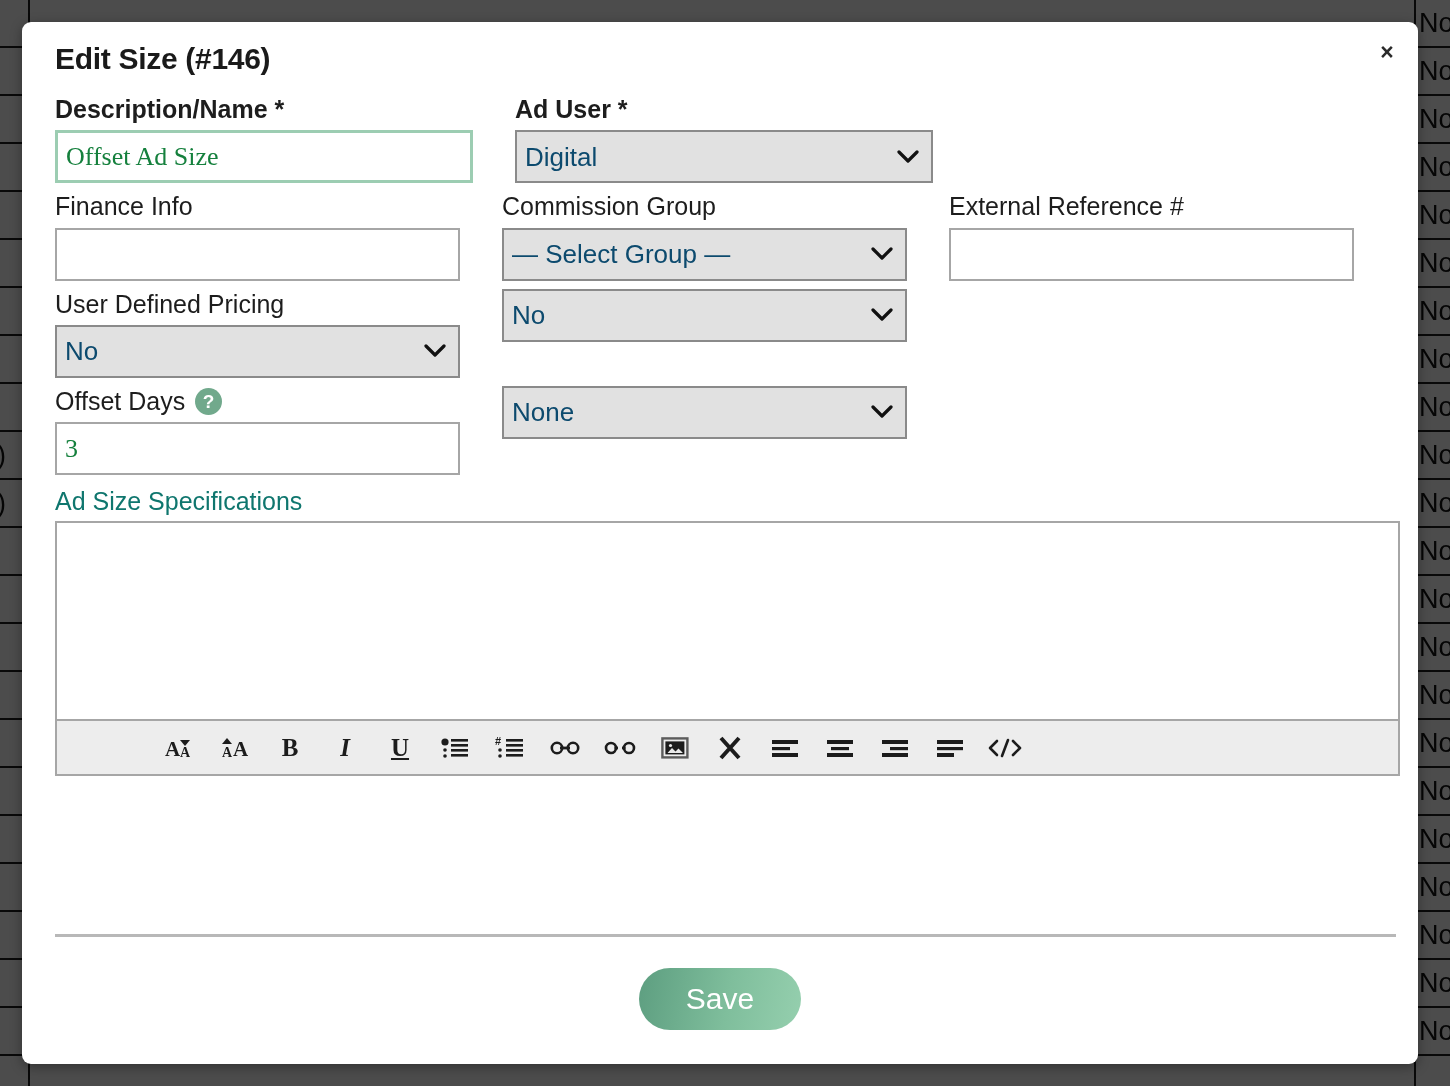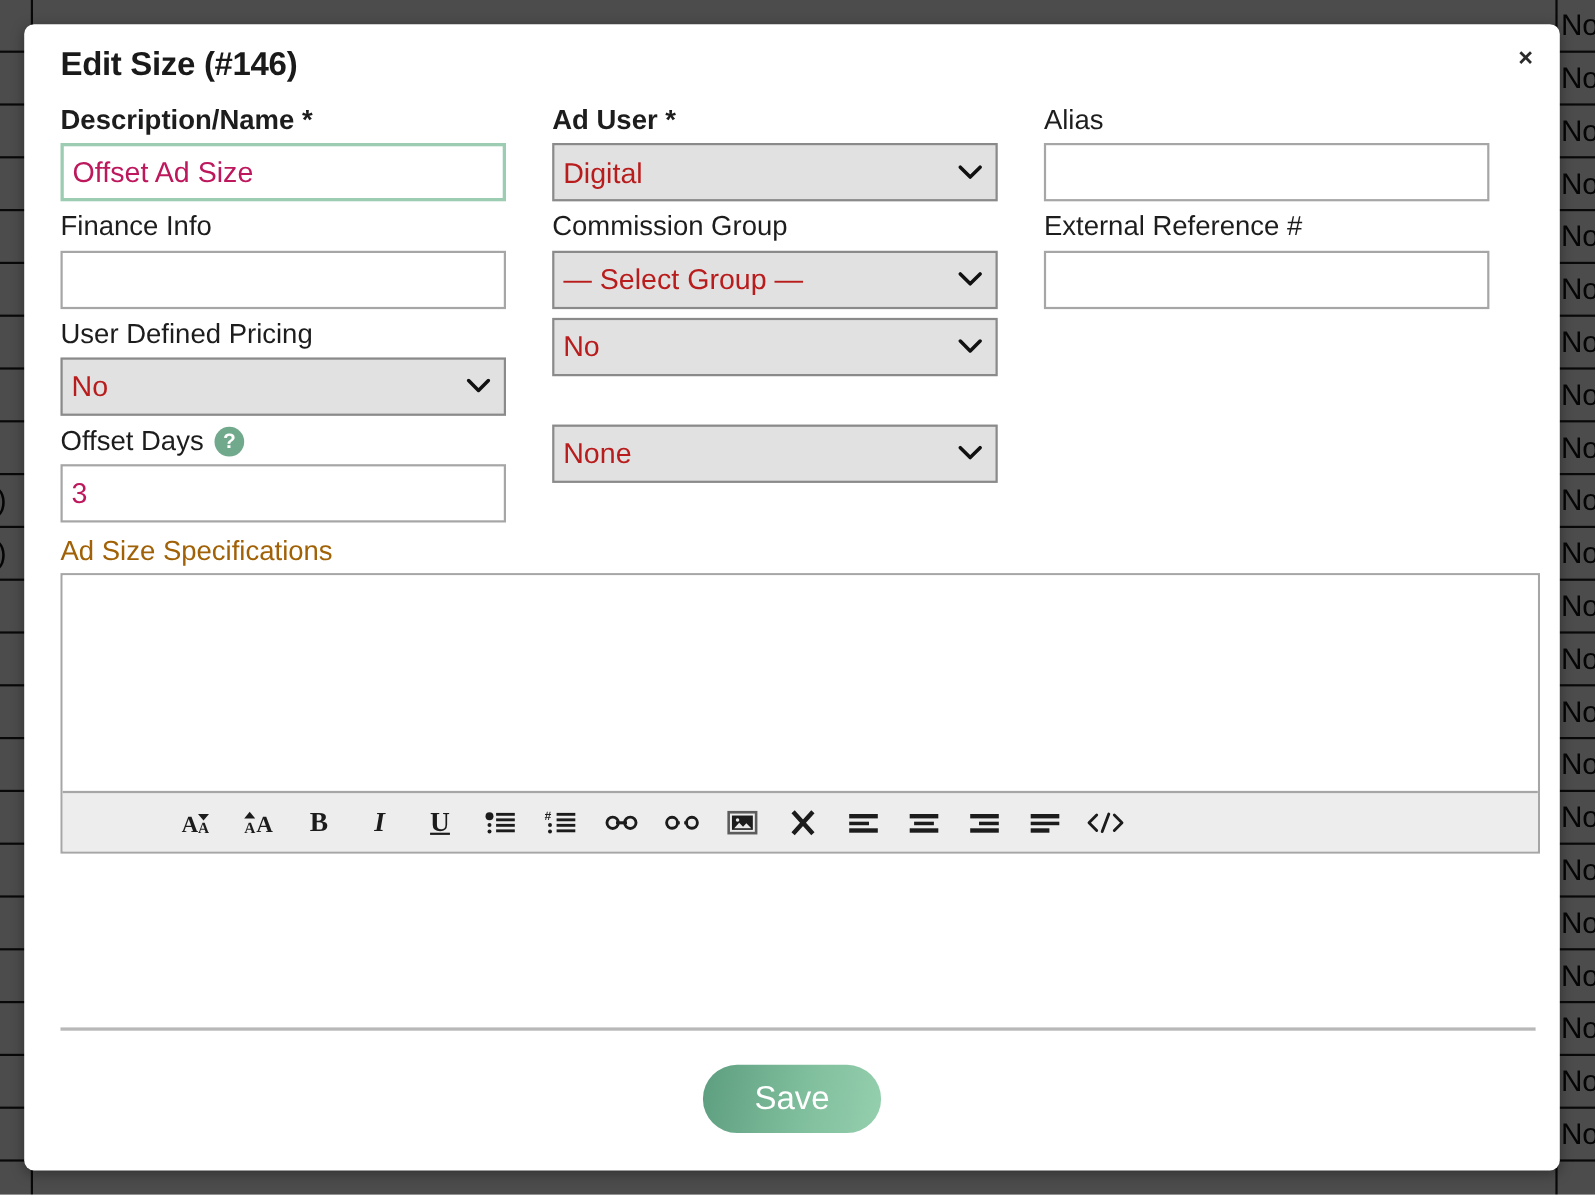--- a/index.html
+++ b/index.html
@@ -126,36 +126,36 @@
     cursor: pointer;
     font-family: "Liberation Sans", sans-serif;
   }
 
   input.txt {
     width: 100%;
     height: 53px;
     border: 2px solid #a6a6a6;
     background: #ffffff;
     font-size: 26px;
-    color: #be185d;
+    color: #15803d;
     padding: 0 8px;
     border-radius: 0;
-    font-family: Liberation Sans, sans-serif;
+    font-family: Liberation Serif, serif;
   }
   input.txt.focused {
     border: 3px solid #9ccdb2;
   }
 
   select.sel {
     width: 100%;
     height: 53px;
     border: 2px solid #8a8a8a;
     background: #e1e1e1;
     font-size: 26px;
-    color: #b91c1c;
+    color: #0c4a6e;
     padding: 0 8px;
     border-radius: 0;
     appearance: none;
     -webkit-appearance: none;
     font-family: "Liberation Sans", sans-serif;
   }
   .sel-wrap { position: relative; }
   .sel-wrap .chev {
     position: absolute;
     right: 14px; top: 50%;
@@ -164,21 +164,21 @@
     font-size: 22px;
     color: #111;
     font-weight: bold;
     line-height: 1;
   }
 
   
   #spec-block { margin-top: 12px; }
   #spec-label {
     font-size: 25px;
-    color: #a16207;
+    color: #0f766e;
     margin-bottom: 5px;
     font-family: "Liberation Sans", sans-serif;
   }
   #rte {
     width: 1345px;
     border: 2px solid #a6a6a6;
     background: #ffffff;
   }
   #rte-content {
     height: 196px;
@@ -370,24 +370,20 @@
           <select class="sel">
             <option>Digital</option>
           </select>
           <span class="chev">
             <svg width="22" height="14" viewBox="0 0 22 14">
                 <path d="M2 2 L11 11 L20 2" stroke="#111" stroke-width="3.2" fill="none" stroke-linecap="round" stroke-linejoin="round"></path>
               </svg>
           </span>
         </div>
       </div>
-      <div class="col">
-        <div class="field-label">Alias</div>
-        <input class="txt" type="text" value="" style="">
-      </div>
     </div>
 
     <div class="field-row">
       <div class="col">
         <div class="field-label">Finance Info</div>
         <input class="txt" type="text" value="" style="">
       </div>
       <div class="col">
         <div class="field-label">Commission Group</div>
         <div class="sel-wrap">

